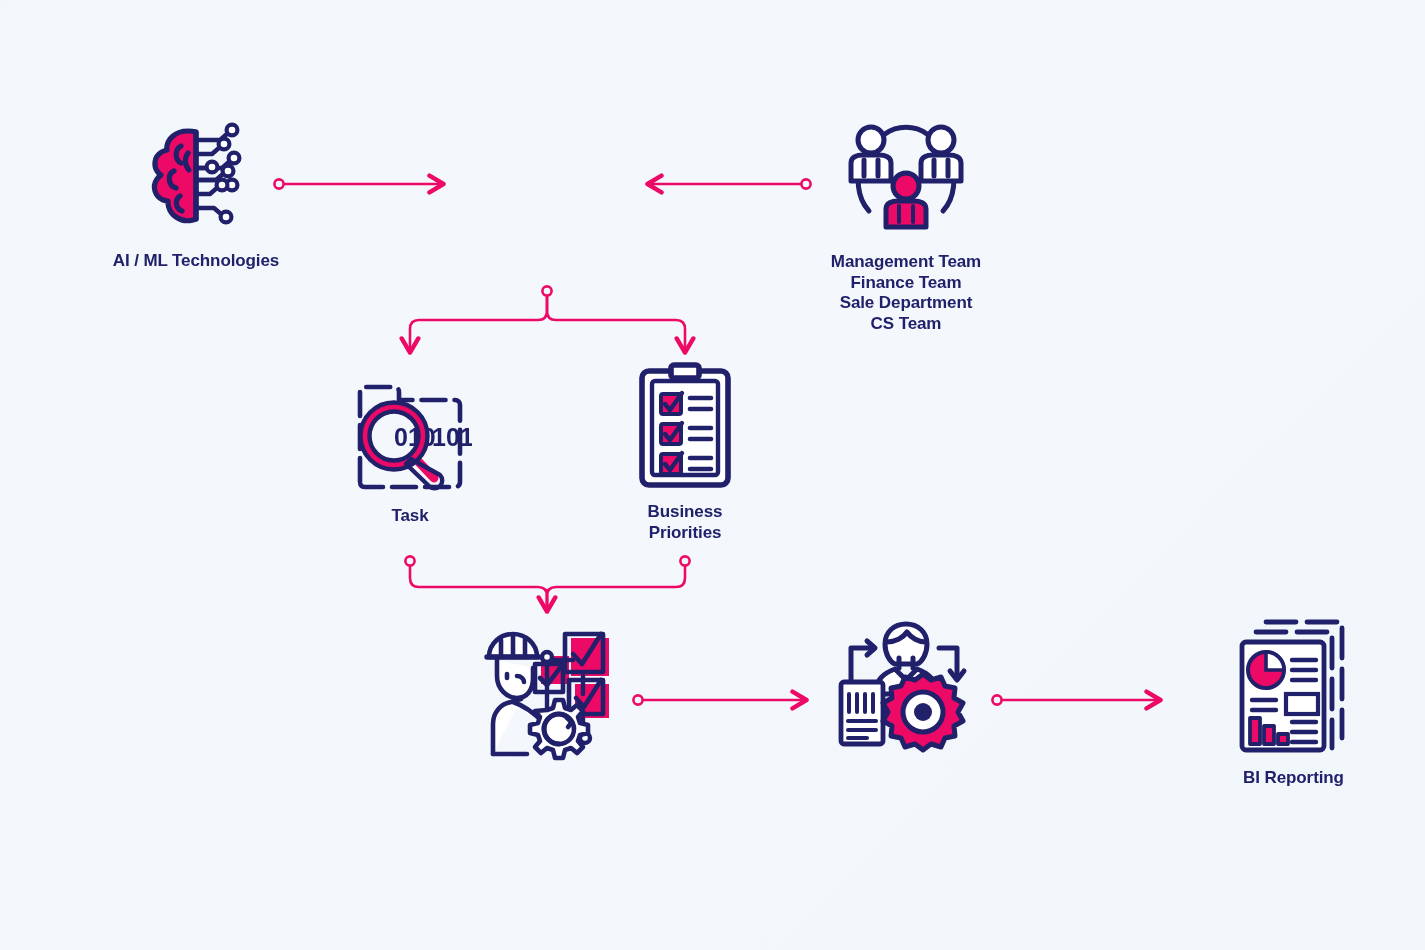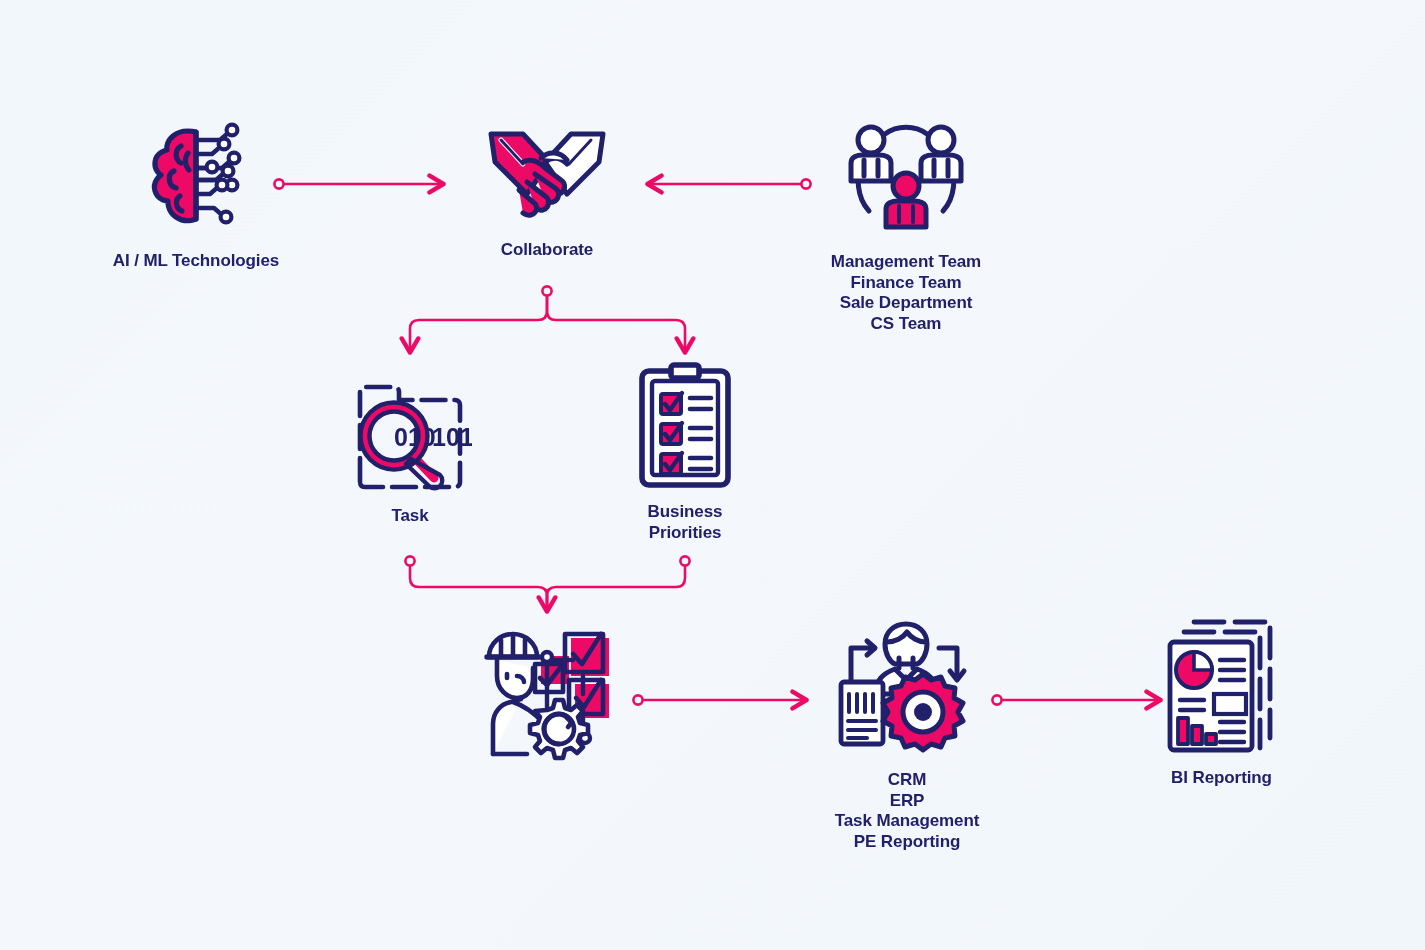--- a/index.html
+++ b/index.html
@@ -127,41 +127,20 @@
           <circle cx="94" cy="55" r="5.4"></circle>
           <circle cx="98" cy="69" r="5.4"></circle>
           <circle cx="88" cy="69" r="5.4"></circle>
           <circle cx="92" cy="101" r="5.4"></circle>
         </g>
       </svg>
     </span>
     <span class="label lbl-17">AI / ML Technologies</span>
   </div>
 
-  <div class="node" style="left:472px; top:118px; width:150px;">
-    <span class="icon">
-      <svg width="128" height="112" viewBox="0 0 128 112">
-        <g stroke="#21206a" stroke-width="5" stroke-linecap="round" stroke-linejoin="round">
-          <path d="M8,16 L40,16 L66,44 L44,76 L12,44 Z" fill="#ec0a66"></path>
-          <path d="M120,16 L88,16 L62,44 L84,76 L116,44 Z" fill="#ffffff"></path>
-          <path d="M18,22 L40,46" fill="none" stroke="#ffffff" stroke-width="5"></path>
-          <path d="M18,22 L40,46" fill="none" stroke="#21206a" stroke-width="3"></path>
-          <path d="M108,22 L86,46" fill="none" stroke="#21206a" stroke-width="3"></path>
-          <path d="M40,44 C48,40 56,44 62,50 L78,62 C84,66 82,74 76,76
-                   C72,77 68,74 68,74" fill="#ec0a66"></path>
-          <path d="M52,56 L72,70 C78,74 76,82 70,84 C66,85 62,82 62,82" fill="#ec0a66"></path>
-          <path d="M44,64 L62,78 C68,82 66,90 60,92 C56,93 52,90 52,90" fill="#ec0a66"></path>
-          <path d="M36,72 L50,84 C56,88 54,95 48,97 C44,98 40,95 40,95" fill="#ec0a66"></path>
-          <path d="M62,44 C70,38 78,40 84,46" fill="none"></path>
-          <path d="M58,40 C66,32 78,34 84,42" fill="#ffffff"></path>
-        </g>
-      </svg>
-    </span>
-    <span class="label lbl-17">Collaborate</span>
-  </div>
 
   <div class="node" style="left:806px; top:114px; width:200px;">
     <span class="icon">
       <svg width="130" height="128" viewBox="0 0 130 128">
         <g fill="none" stroke="#21206a" stroke-width="5" stroke-linecap="round" stroke-linejoin="round">
           <path d="M44,20 C56,11 74,11 86,20"></path>
           <path d="M22,46 C14,62 16,84 28,97"></path>
           <path d="M108,46 C116,62 114,84 102,97"></path>
         </g>
         <g fill="#ffffff" stroke="#21206a" stroke-width="5" stroke-linecap="round" stroke-linejoin="round">
@@ -337,27 +316,23 @@
           <path d="M94,62 L104,59 L108,68 L118,70 L117,80 L126,85 L121,94
                    L126,103 L117,108 L118,118 L108,120 L104,129 L94,126
                    L86,132 L78,126 L68,129 L64,120 L54,118 L55,108 L46,103
                    L51,94 L46,85 L55,80 L54,70 L64,68 L68,59 L78,62
                    L86,56 Z"></path>
           <circle cx="86" cy="94" r="20" fill="#ffffff"></circle>
           <circle cx="86" cy="94" r="9" fill="#21206a" stroke="none"></circle>
         </g>
       </svg>
     </span>
-    <span class="label lbl-17">CRM
-ERP
-Task Management
-PE Reporting</span>
-  </div>
-
-  <div class="node" style="left:1144px; top:616px; width:155px;">
+  </div>
+
+  <div class="node" style="left:1216px; top:616px; width:155px;">
     <span class="icon">
       <svg width="120" height="142" viewBox="0 0 120 142">
         <g fill="#ffffff" stroke="#21206a" stroke-width="4.8" stroke-linecap="round" stroke-linejoin="round">
           <path d="M32,6 L108,6 L108,122" stroke-dasharray="30 11" fill="none"></path>
           <path d="M22,16 L98,16 L98,132" stroke-dasharray="30 11" fill="none"></path>
           <rect x="8" y="26" width="82" height="108" rx="4"></rect>
         </g>
 
         <g>
           <circle cx="32" cy="54" r="18" fill="#ec0a66" stroke="#21206a" stroke-width="4"></circle>

